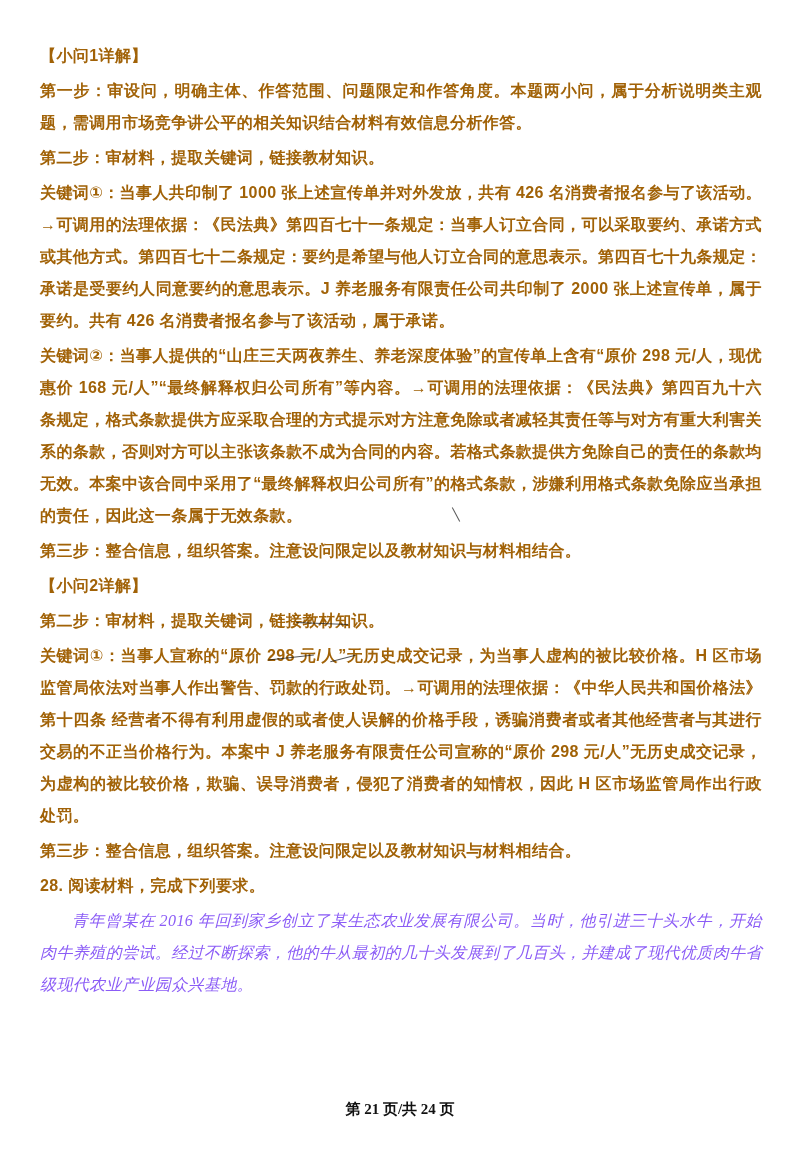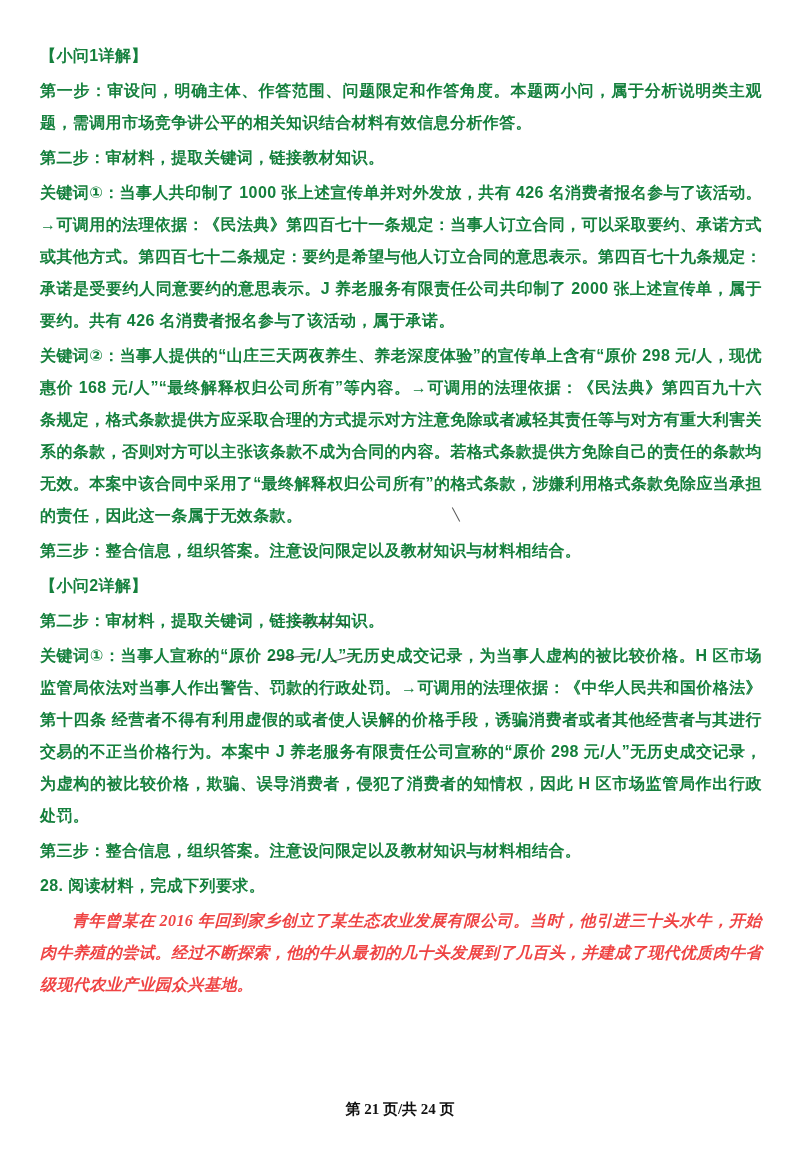--- a/index.html
+++ b/index.html
@@ -22,29 +22,29 @@
     margin: 0 0 3px 0;
     font-size: 16px;
     line-height: 32px;
     text-align: justify;
     letter-spacing: 0.4px;
   }
   
   .p-heading, .p-step, .p-keyword, .p-question {
     font-family: "Liberation Sans", "DejaVu Sans", sans-serif;
     font-weight: 700;
-    color: #15803d;
+    color: #a16207;
   }
   .p-heading { margin-top: 2px; }
   
   .p-material {
     font-family: "Liberation Serif", "DejaVu Serif", serif;
-    font-weight: 700;
+    font-weight: 400;
     font-style: italic;
-    color: #ef4444;
+    color: #8b5cf6;
     text-indent: 2em;
   }
   .p-question { margin-top: 2px; }
   .footer {
     position: absolute;
     left: 0;
     top: 1100px;
     width: 100%;
     text-align: center;
     font-family: "Liberation Serif", "DejaVu Serif", serif;

